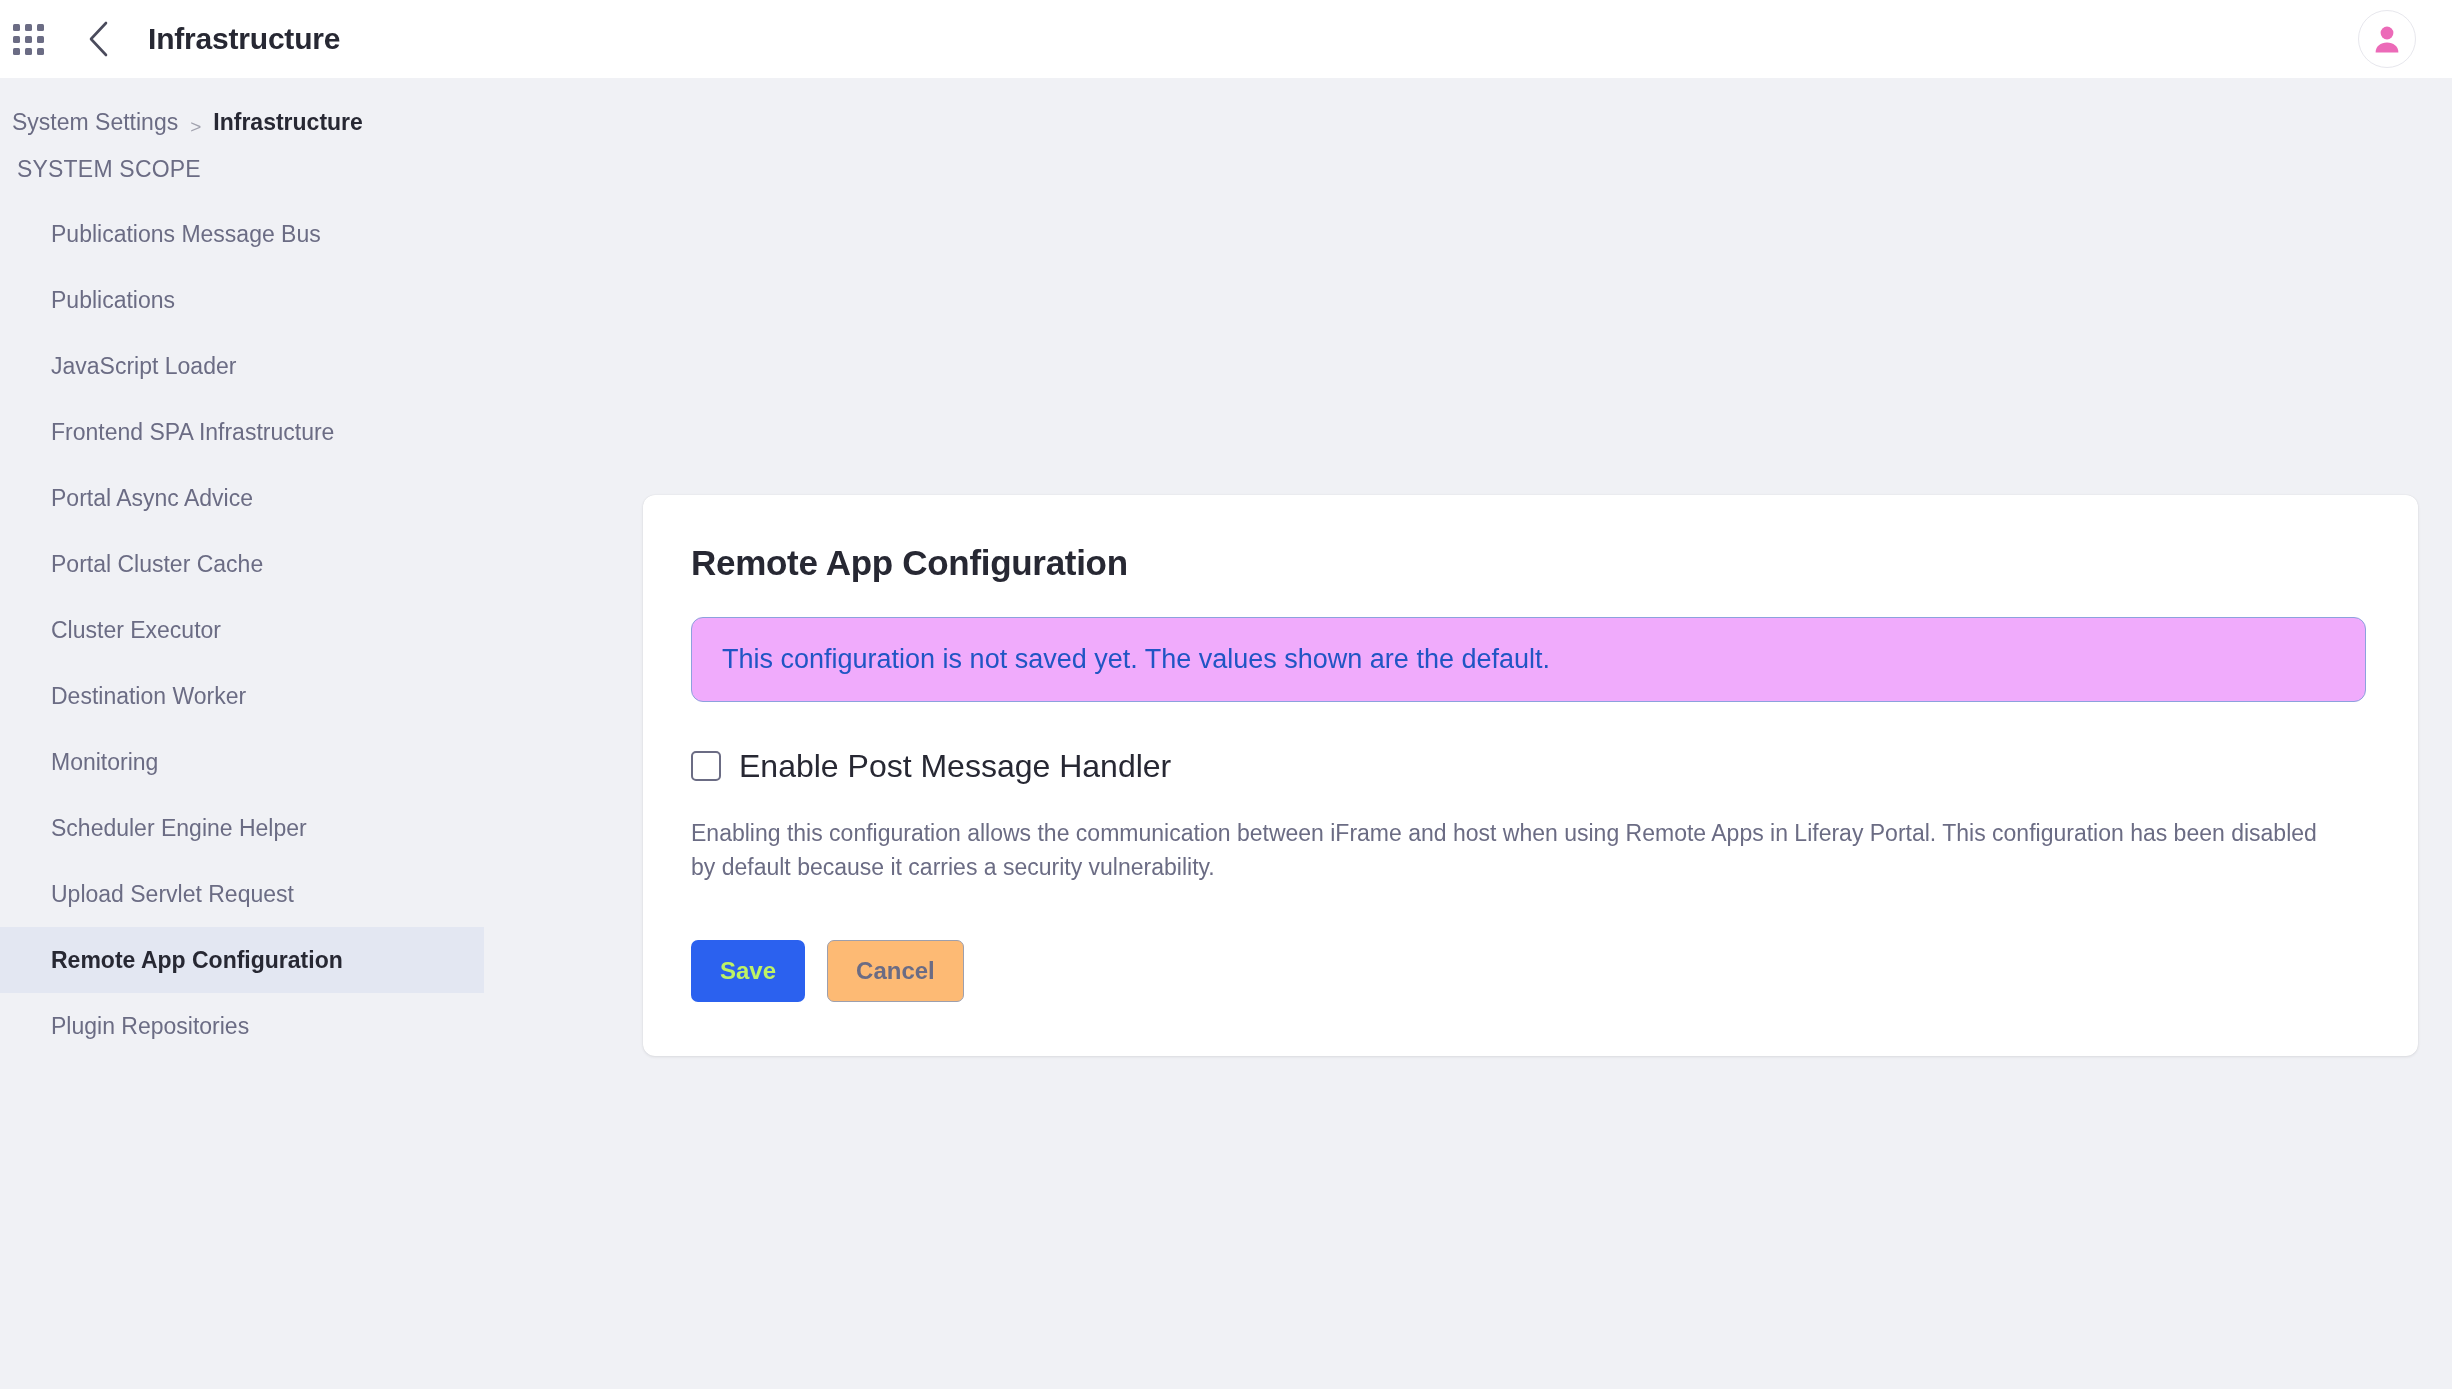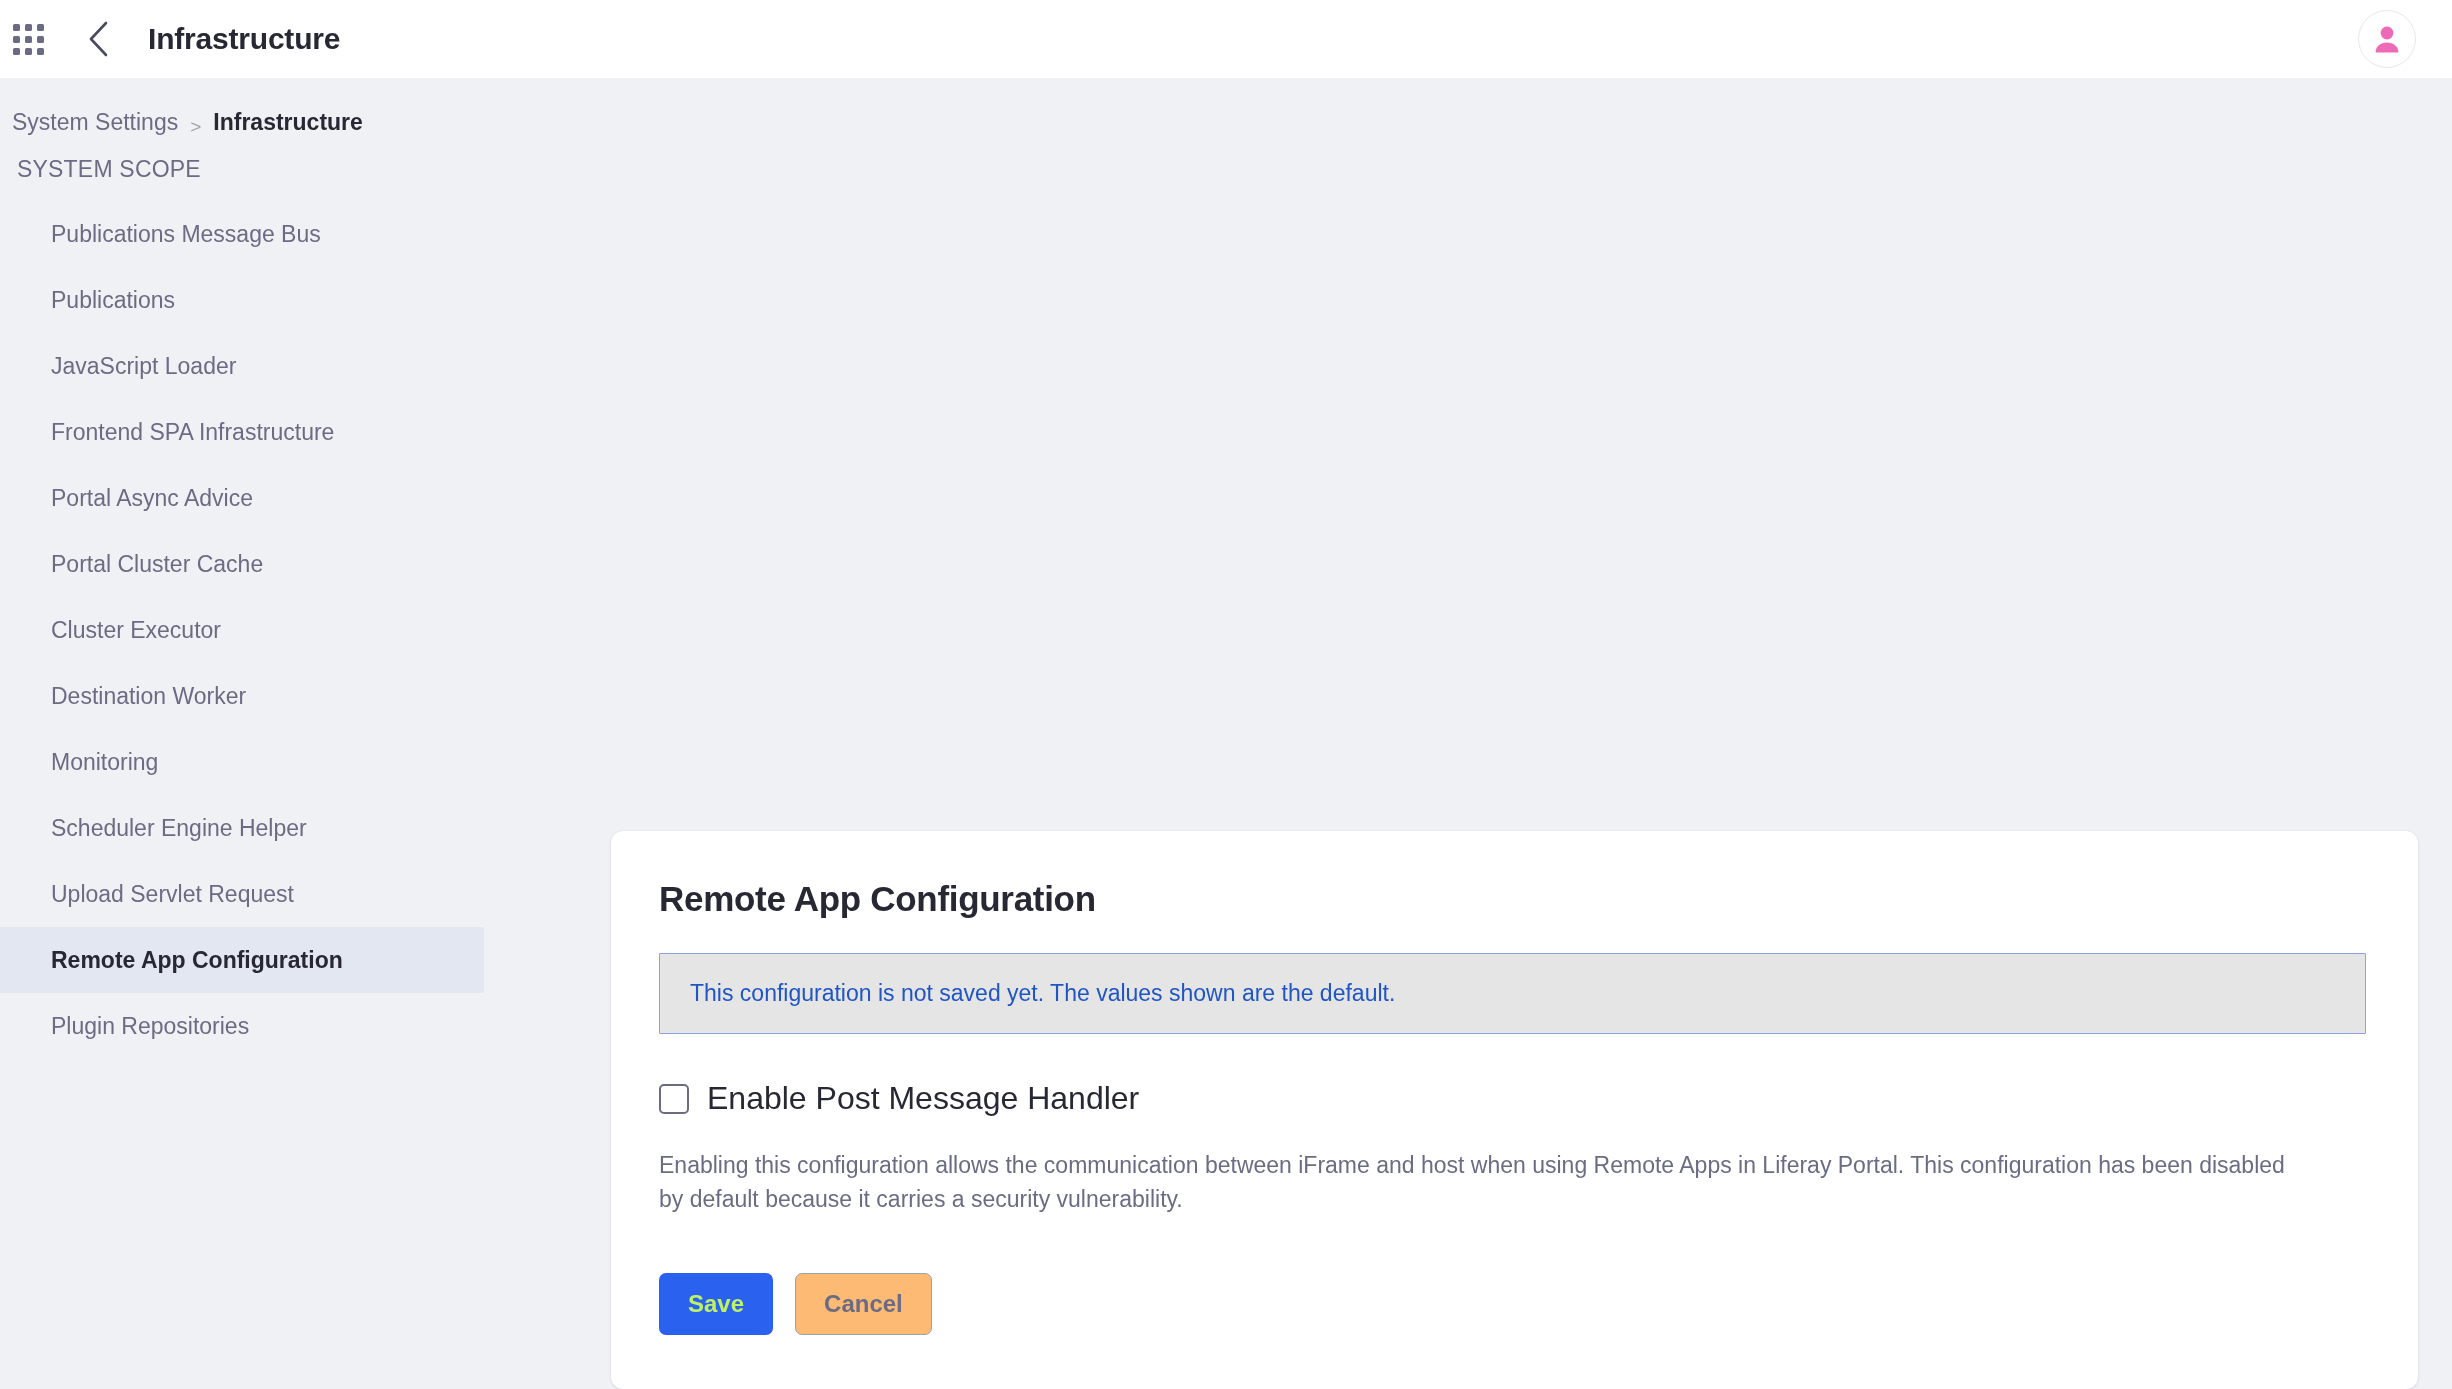--- a/index.html
+++ b/index.html
@@ -105,22 +105,23 @@
     padding-top: 2px;
   }
   .crumb-current {
     color: #272833;
     font-weight: bold;
   }
 
   
   .layout {
     display: flex;
-    align-items: flex-end;
+    align-items: center;
     height: calc(1389px - 78px - 58px);
+    gap: 32px;
   }
 
   
   .sidebar {
     width: 611px;
     flex: 0 0 611px;
     padding-top: 10px;
     height: 100%;
     overflow: hidden;
   }
@@ -163,25 +164,25 @@
 
   .card-title {
     font-size: 35px;
     font-weight: bold;
     color: #272833;
     letter-spacing: -0.3px;
     margin-bottom: 34px;
   }
 
   .alert {
-    background: #e5e5e5;
+    background: #f0abfc;
     border: 1.5px solid #8da1dd;
-    border-radius: 1px;
+    border-radius: 12px;
     padding: 26px 30px;
-    font-size: 23px;
+    font-size: 27px;
     color: #2055c4;
     margin-bottom: 46px;
   }
 
   .checkbox-row {
     display: flex;
     align-items: center;
     gap: 18px;
     margin-bottom: 32px;
     cursor: pointer;

